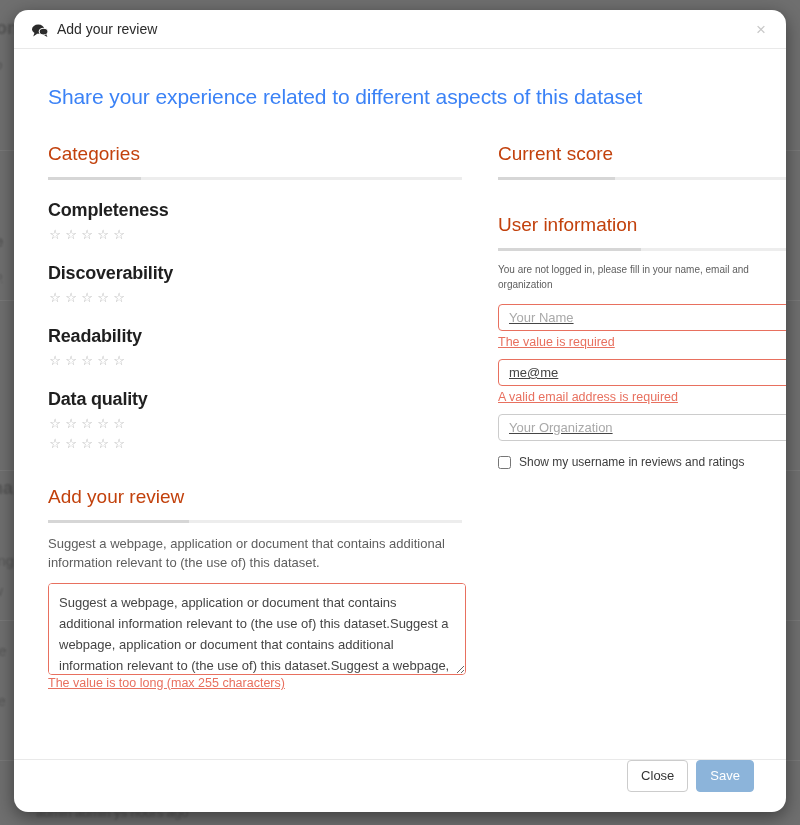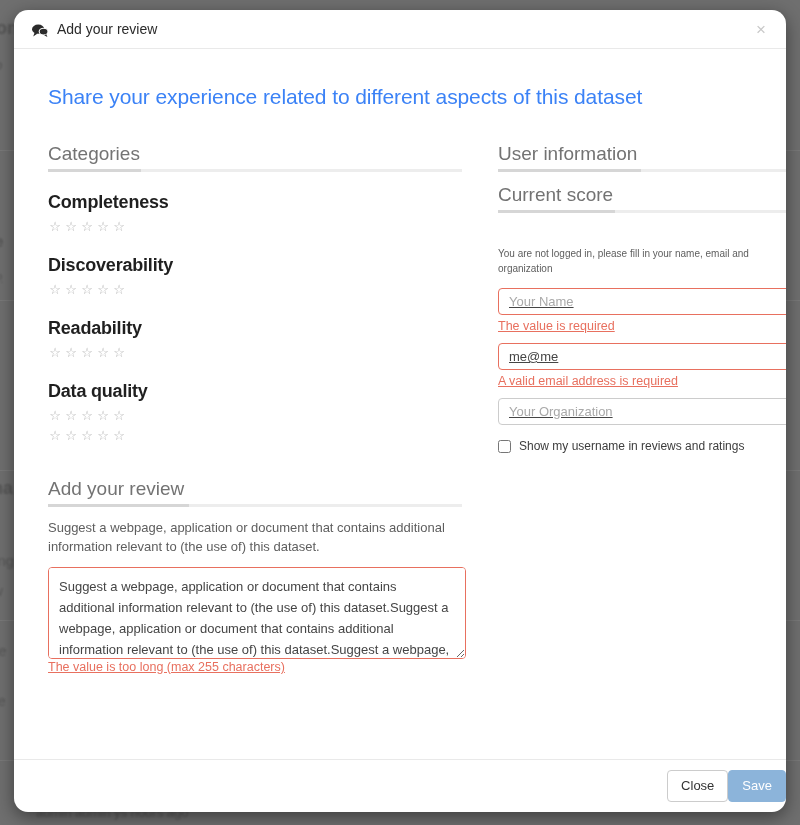--- a/index.html
+++ b/index.html
@@ -88,24 +88,24 @@
     margin: 14px 0 34px 0;
     letter-spacing: -.1px;
   }
 
   .cols { display: flex; gap: 36px; }
   .col-left  { width: 414px; flex: 0 0 414px; }
   .col-right { width: 296px; flex: 0 0 296px; }
 
   
   .sec-head {
-    font-size: 19px; color: #737373;
+    font-size: 19px; color: #c2410c;
     font-weight: normal;
     margin: 0 0 12px 0;
-    padding-bottom: 4px;
+    padding-bottom: 12px;
     border-bottom: 3px solid #ededed;
     position: relative;
     display: block;
   }
   .sec-head > span.txt { display: inline-block; }
   .sec-head::after {
     content: "";
     position: absolute;
     left: 0; bottom: -3px;
     height: 3px;
@@ -187,24 +187,24 @@
     line-height: 1.62;
     color: #454545;
     font-family: "Liberation Sans", sans-serif;
     resize: both;
     display: block;
   }
 
   .modal-footer {
     flex: 0 0 53px;
     border-top: 1px solid #e9e9e9;
-    display: flex; align-items: center;
+    display: flex; align-items: flex-start;
     justify-content: flex-end;
-    gap: 0;
-    padding: 0 0;
+    gap: 8px;
+    padding: 0 32px;
   }
   .btn {
     font-size: 13px;
     font-family: "Liberation Sans", sans-serif;
     border-radius: 4px;
     padding: 6px 13px;
     cursor: pointer;
     line-height: 1.4;
   }
   .btn-default {
@@ -329,26 +329,26 @@
           </h3>
           <p class="review-help">Suggest a webpage, application or document that contains additional information relevant to (the use of) this dataset.</p>
           <textarea class="review-area" style="">Suggest a webpage, application or document that contains additional information relevant to (the use of) this dataset.Suggest a webpage, application or document that contains additional information relevant to (the use of) this dataset.Suggest a webpage, application or document that contains additional information relevant to (the use of) this dataset.</textarea>
           <span class="err">The value is too long (max 255 characters)</span>
         </div>
 
       </div>
 
       <div class="col-right">
 
+        <h3 class="sec-head" style="--ulw:117px;margin-bottom:34px;">
+          <span class="txt">Current score</span>
+        </h3>
+
         <h3 class="sec-head" style="--ulw:143px">
           <span class="txt">User information</span>
-        </h3>
-
-        <h3 class="sec-head" style="--ulw:117px;margin-bottom:34px;">
-          <span class="txt">Current score</span>
         </h3>
 
         <p class="help-note">You are not logged in, please fill in your name, email and organization</p>
 
         <input class="field invalid" type="text" placeholder="Your Name" style="">
         <span class="err">The value is required</span>
 
         <input class="field invalid" type="text" placeholder="Your Email" value="me@me" style="">
         <span class="err">A valid email address is required</span>
 

